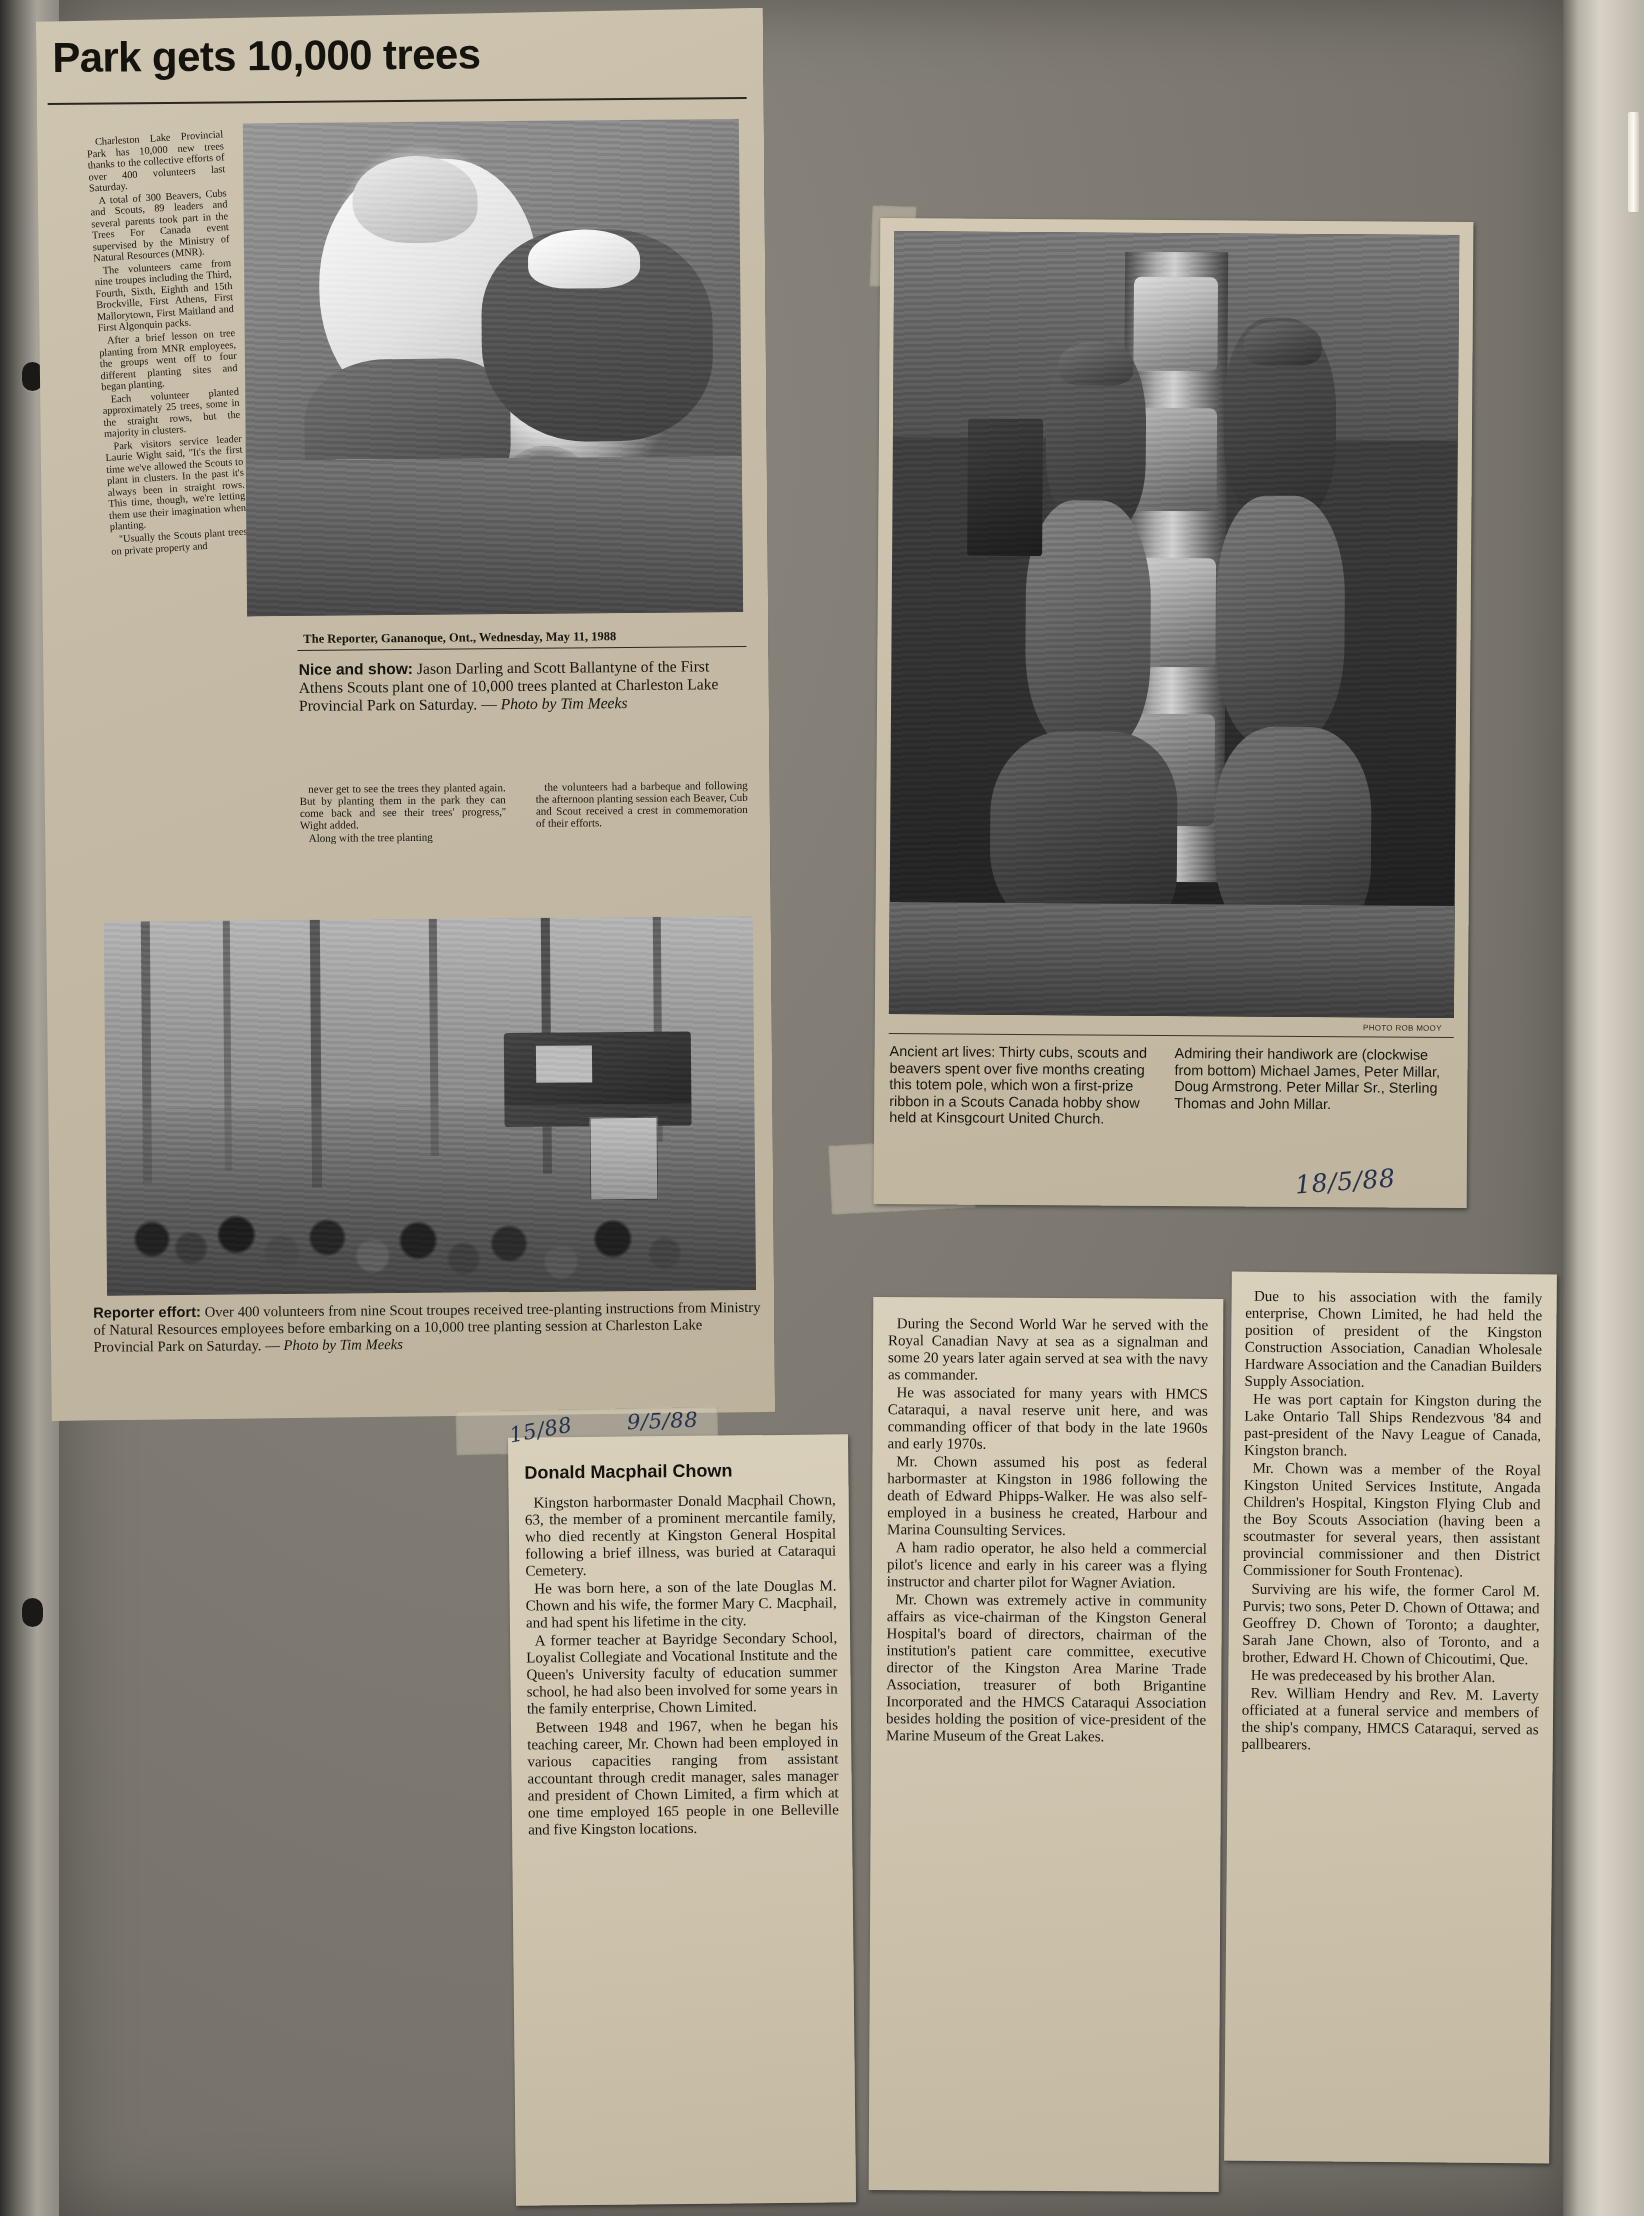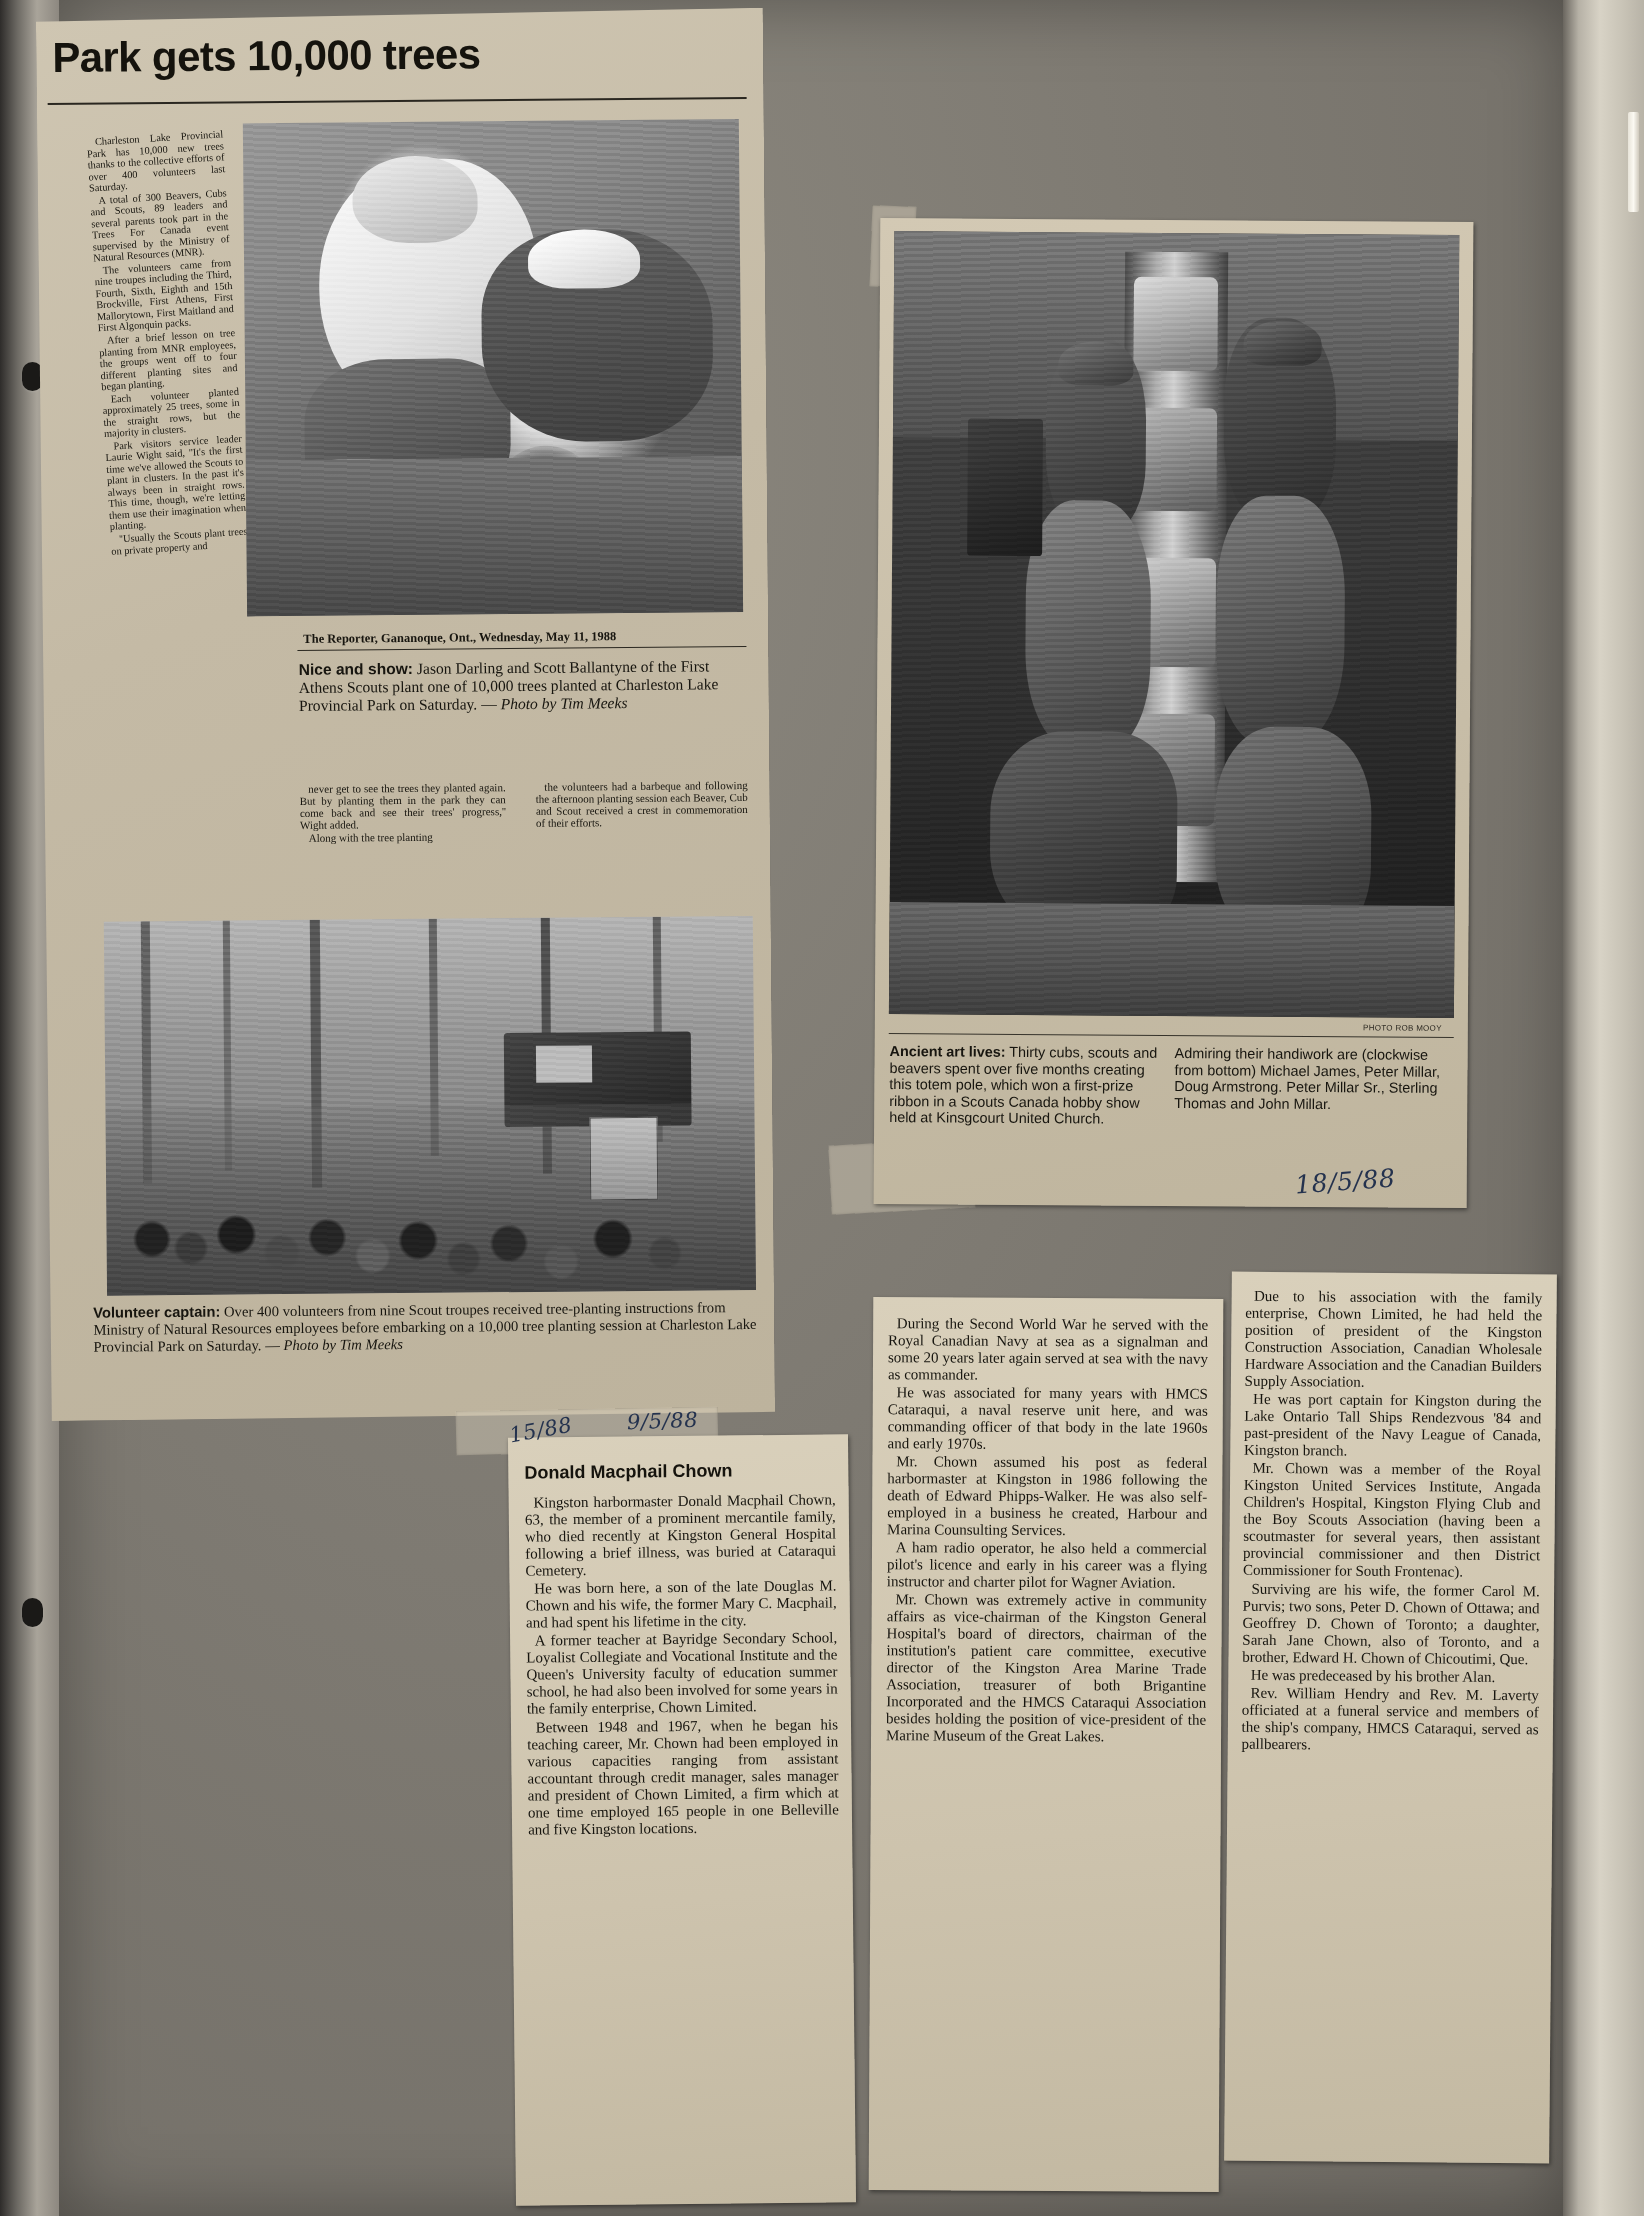--- a/index.html
+++ b/index.html
@@ -208,21 +208,21 @@
                     radial-gradient(circle at 55% 82%, #4b4639 0 13.7px, rgba(0,0,0,0) 17.5px),
                     radial-gradient(circle at 62% 74%, #38352d 0 15.6px, rgba(0,0,0,0) 19.3px),
                     radial-gradient(circle at 70% 84%, #615b4c 0 14.4px, rgba(0,0,0,0) 18px),
                     radial-gradient(circle at 78% 72%, #2d2a24 0 16px, rgba(0,0,0,0) 20px),
                     radial-gradient(circle at 86% 80%, #4f4a3d 0 13.7px, rgba(0,0,0,0) 17.5px),
                     linear-gradient(180deg, rgba(120,115,100,.25), rgba(70,66,56,.75));"></div>
       <div class="ph-grain"></div>
     </div>
 
     <div style="position:absolute; left:46px; top:1291px; width:668px; font-size:14.7px; line-height:17px;">
-      <span class="caption-lead">Volunteer captain:</span>
+      <span class="caption-lead">Reporter effort:</span>
       <span>Over 400 volunteers from nine Scout troupes received tree-planting instructions from Ministry of Natural Resources employees before embarking on a 10,000 tree planting session at Charleston Lake Provincial Park on Saturday. —</span>
       <i>Photo by Tim Meeks</i>
     </div>
   </div>
 
   <div class="tape" style="left:871px; top:206px; width:44px; height:81px; transform:rotate(2deg);"></div>
   <div class="tape" style="left:830px; top:1142px; width:144px; height:69px; transform:rotate(-3deg);"></div>
 
   <div class="clip paper-b" style="left:877px; top:220px; width:593px; height:986px; transform:rotate(0.4deg);
               background:linear-gradient(170deg,#d3c9b4 0%,#c7bda7 55%,#bfb59e 100%);">
@@ -252,21 +252,21 @@
 
       <div style="position:absolute; left:75px; top:187px; width:75px; height:137px; background:linear-gradient(160deg,#4a463b,#2a2722); border-radius:3.7px;"></div>
       <div class="ph-grain"></div>
     </div>
 
     <div style="position:absolute; right:26px; top:802px; font-family:'Liberation Sans',sans-serif; font-size:8px; letter-spacing:0.3px; color:#2a2720;">PHOTO ROB MOOY</div>
 
     <div style="position:absolute; left:13.7px; top:815px; width:565px; height:1.2px; background:#36332b;"></div>
 
     <div style="position:absolute; left:15px; top:825px; width:268px; font-family:'Liberation Sans',sans-serif; font-size:14.4px; line-height:16.5px; color:#17150f;">
-      <span class="caption-lead" style="font-weight:bold;margin-top:8px;">Ancient art lives:</span>
+      <span class="caption-lead" style="font-weight:normal;margin-top:8px;">Ancient art lives:</span>
       <span>Thirty cubs, scouts and beavers spent over five months creating this totem pole, which won a first-prize ribbon in a Scouts Canada hobby show held at Kinsgcourt United Church.</span>
     </div>
     <div style="position:absolute; left:300px; top:825px; width:275px; font-family:'Liberation Sans',sans-serif; font-size:14.4px; line-height:16.5px; color:#17150f;">Admiring their handiwork are (clockwise from bottom) Michael James, Peter Millar, Doug Armstrong. Peter Millar Sr., Sterling Thomas and John Millar.</div>
   </div>
 
   <div class="handwriting" style="position:absolute; left:1295px; top:1167px; font-size:25px;">18/5/88</div>
 
   <div class="tape" style="left:456px; top:1409px; width:262px; height:44px; transform:rotate(-1deg);"></div>
 
   <div class="clip paper-c" style="left:512px; top:1436px; width:340px; height:768px; transform:rotate(-0.6deg);">

